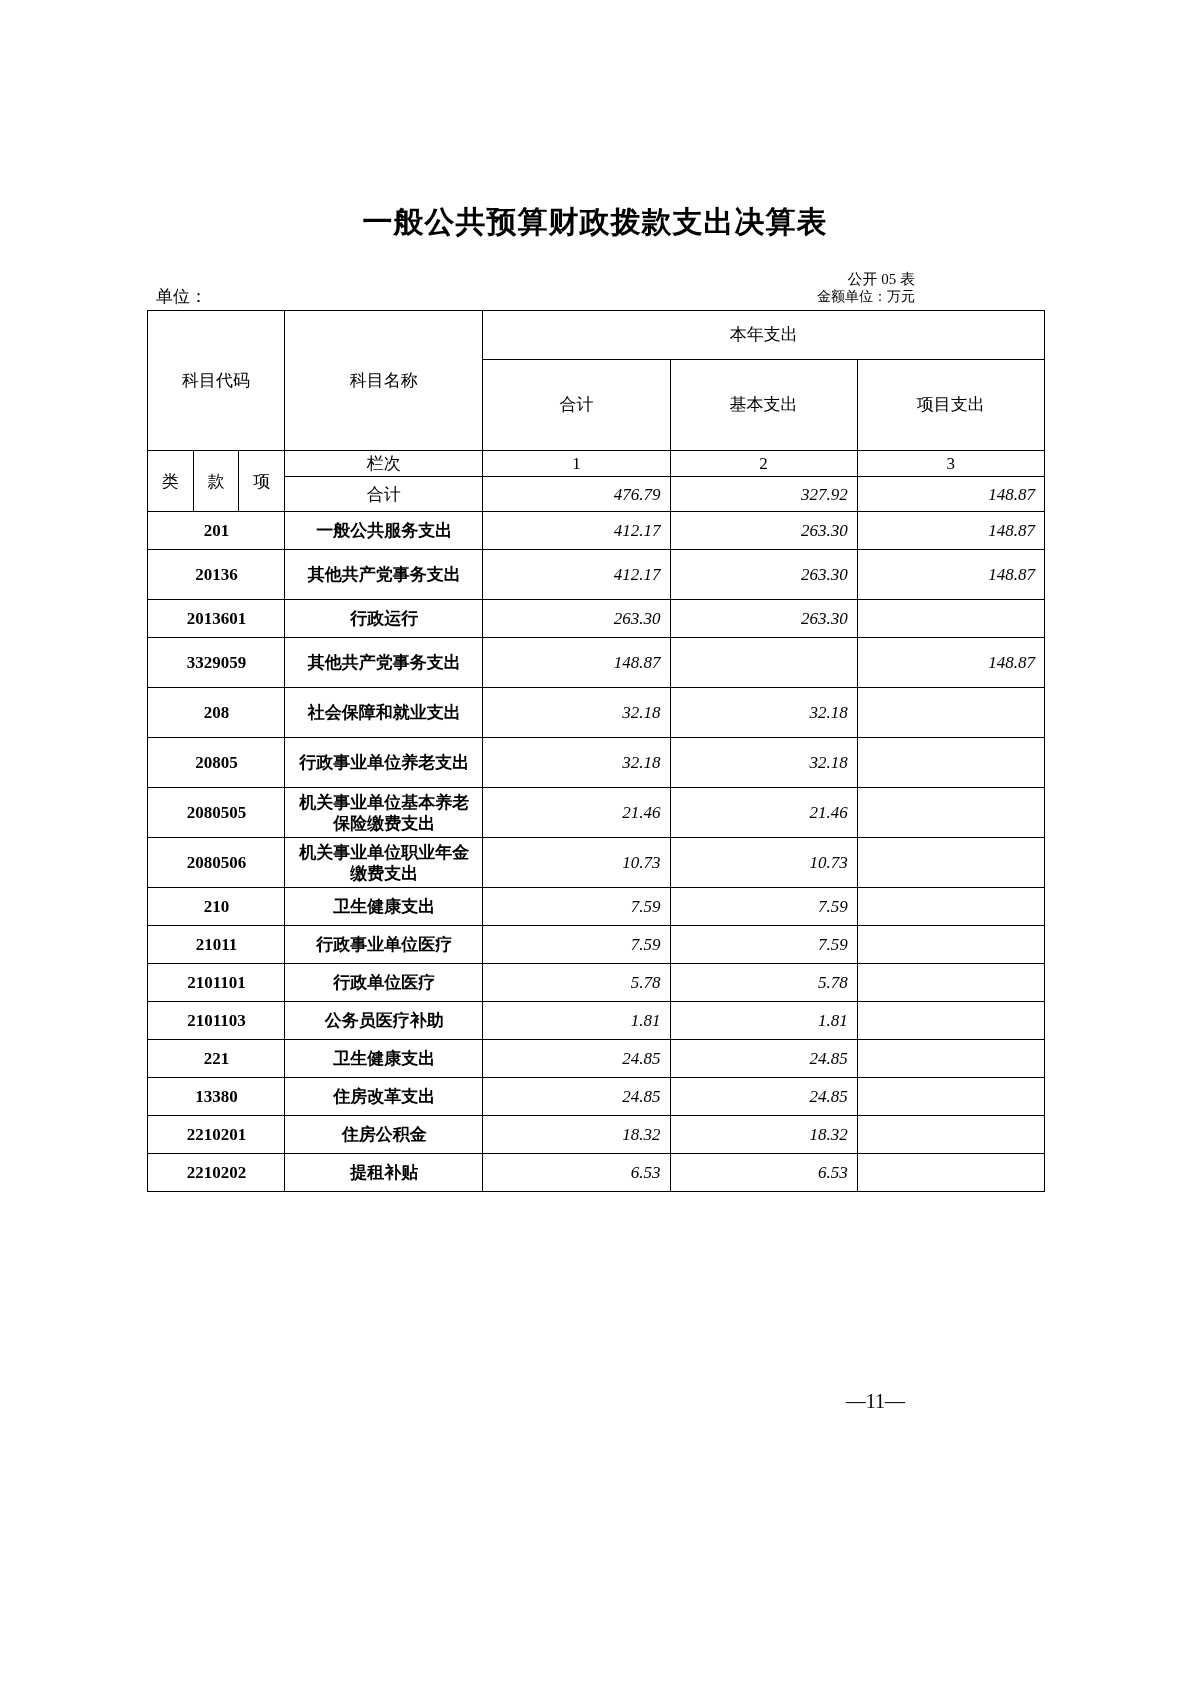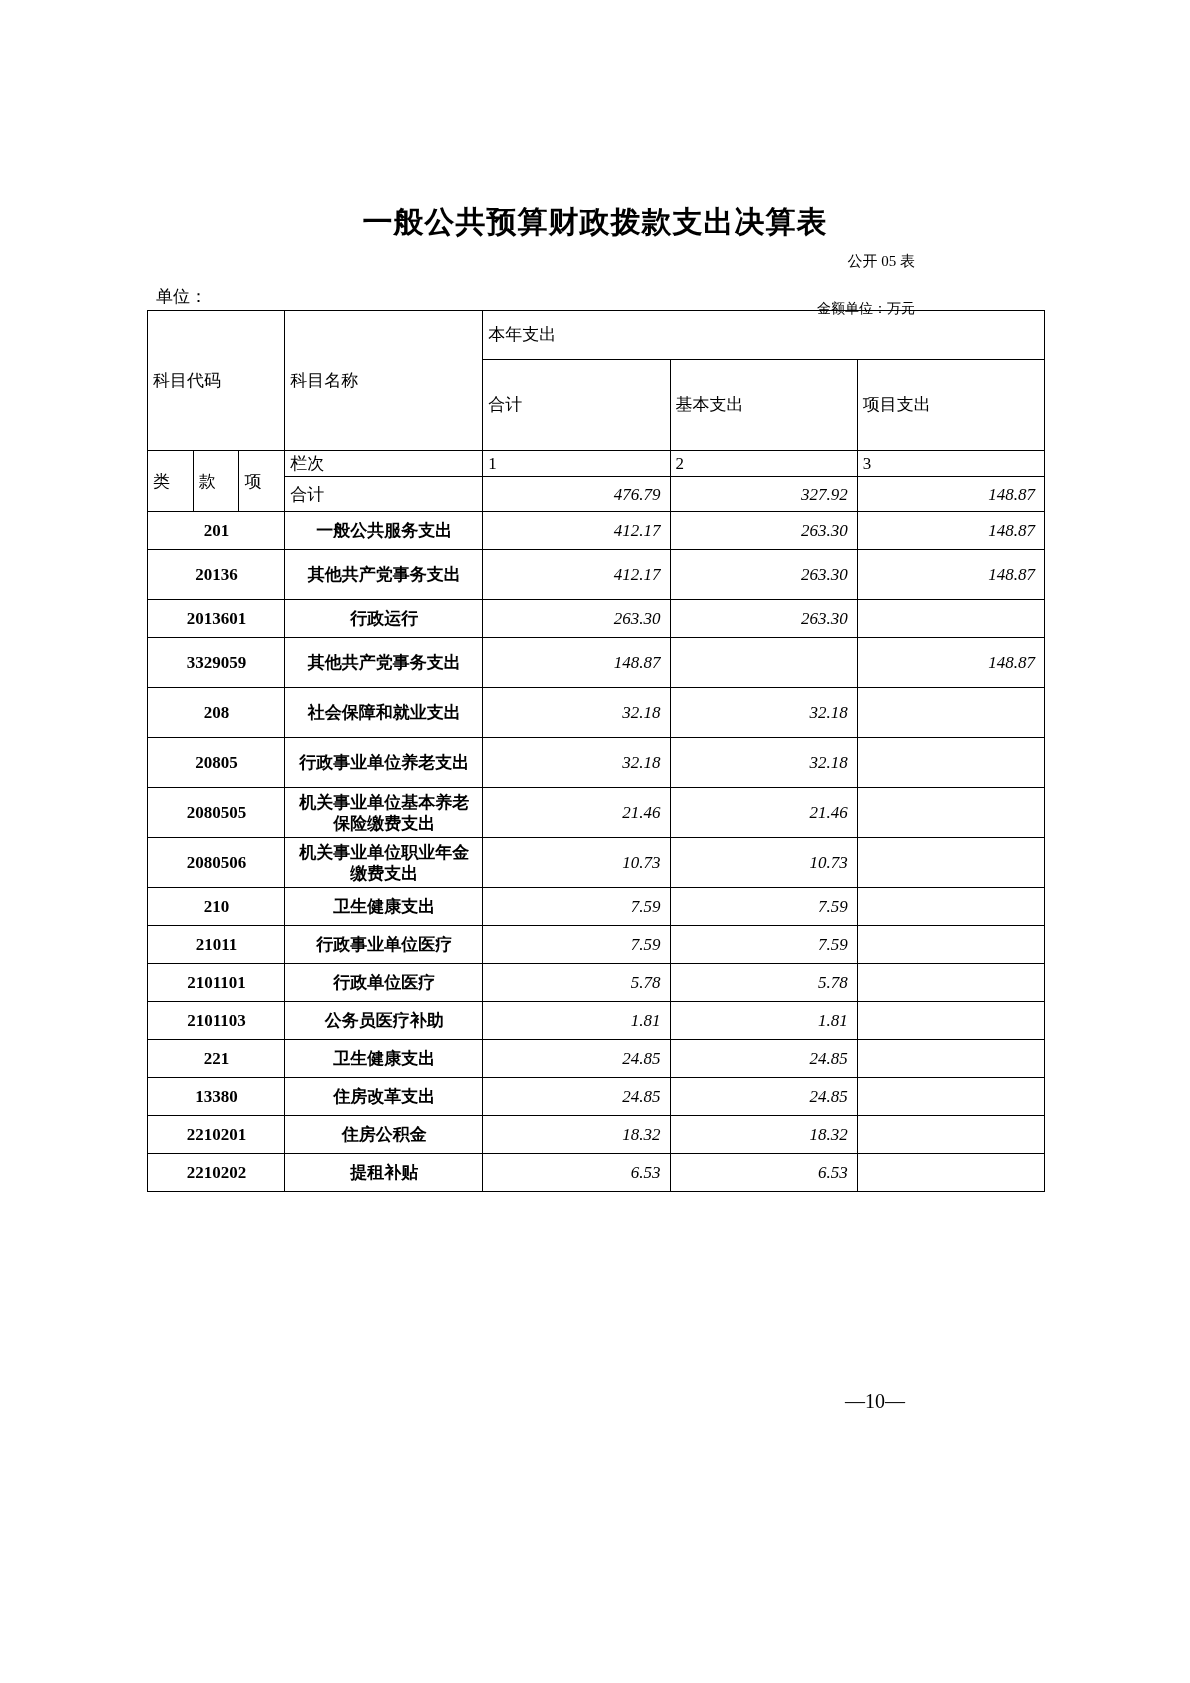--- a/index.html
+++ b/index.html
@@ -26,53 +26,52 @@
     width: 1190px;
     text-align: center;
     font-size: 30px;
     font-weight: bold;
     letter-spacing: 1px;
     font-family: "DejaVu Sans", "Liberation Sans", sans-serif;
   }
   .form-no {
     position: absolute;
     right: 145px;
-    top: 252px;
+    top: 270px;
     font-size: 15px;
   }
   .unit-left {
     position: absolute;
     left: 148px;
     top: 285px;
     font-size: 17px;
     margin-left: 8px;
   }
   .unit-right {
     position: absolute;
     right: 145px;
     top: 288px;
     font-size: 14px;
-    margin-top: 12px;
   }
   table.main {
     position: absolute;
     left: 147px;
     top: 310px;
     width: 898px;
     border-collapse: collapse;
     table-layout: fixed;
   }
   table.main td {
     border: 1px solid #000000;
     font-size: 17px;
     padding: 2px 5px;
     vertical-align: middle;
     line-height: 1.25;
   }
-  .ctr { }
+  .ctr { text-align: center; }
   .rgt { text-align: right; padding-right: 9px !important; }
   .lft { text-align: center; padding-left: 6px !important; font-weight: bold; }
   .hdr-big { font-size: 19px; }
   .num { font-family: "Liberation Serif", serif; font-size: 17px; font-style: italic; }
   .rowh { height: 38px; }
   .rowh2 { height: 50px; }
   .note {
     position: absolute;
     left: 148px;
     top: 1185px;
@@ -243,15 +242,15 @@
       <tr class="rowh">
         <td class="lft" colspan="3">2210202</td>
         <td class="lft">提租补贴</td>
         <td class="rgt num">6.53</td>
         <td class="rgt num">6.53</td>
         <td class="rgt num"></td>
       </tr>
     </tbody>
   </table>
 
-  <div class="pagenum">—10—</div>
+  <div class="pagenum">—11—</div>
 
 </div>
 
 </body></html>

